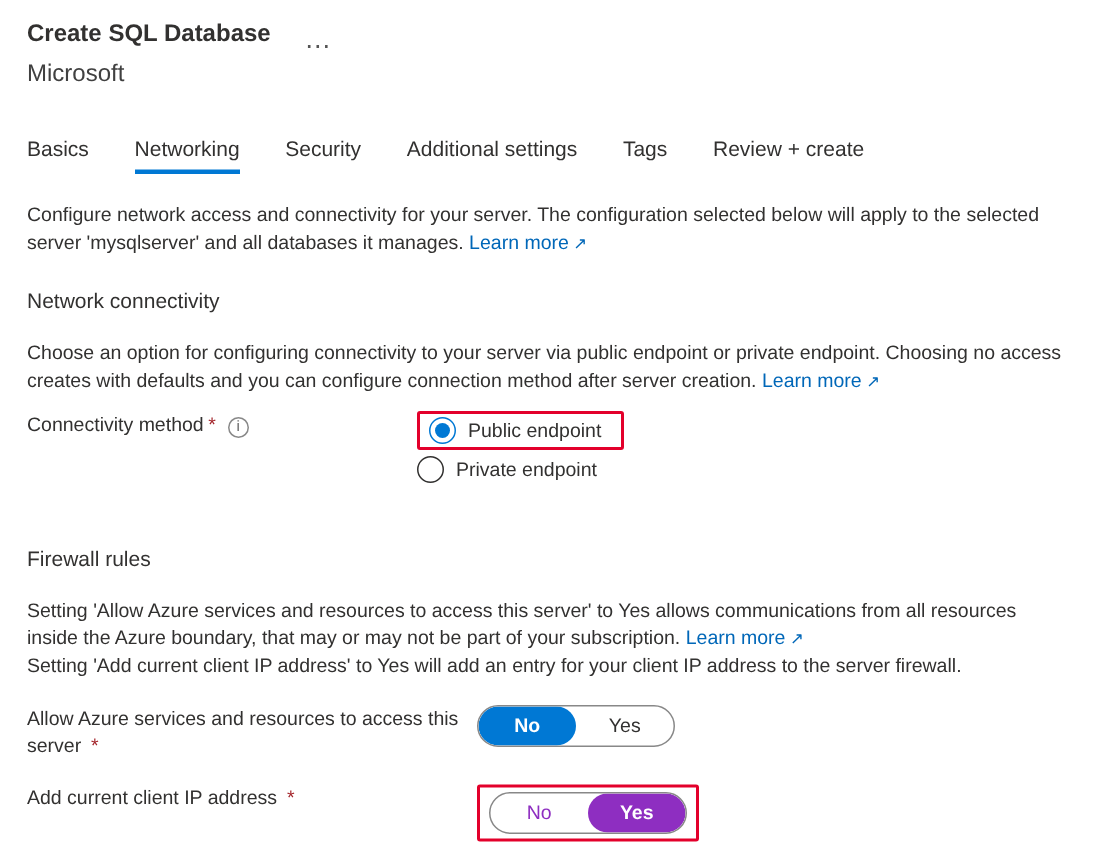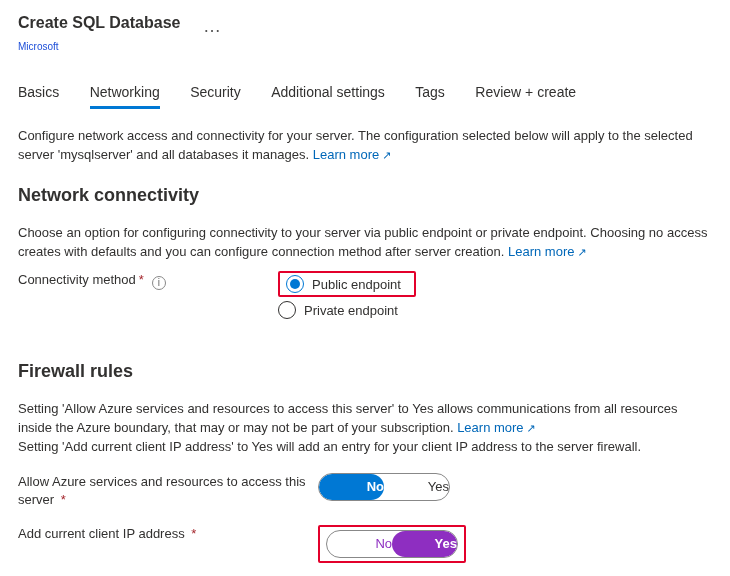--- a/index.html
+++ b/index.html
@@ -1,39 +1,39 @@
 <!DOCTYPE html>
 <html><head>
 <meta charset="utf-8">
 <style>
   html,body{margin:0;padding:0;font-family:"Segoe UI",Arial,sans-serif;color:#323130;background:#fff;width:730px}
   .page{padding:14px 18px 24px 18px;box-sizing:border-box;width:730px}
   h1{font-size:16px;font-weight:600;margin:0 0 2px 0;display:inline-block}
   .ellipsis{display:inline-block;margin-left:18px;color:#555;font-size:18px;vertical-align:top;line-height:25px}
-  .subtitle{font-size:10px;color:#1d4ed8;margin-top:2px}
+  .subtitle{font-size:16px;color:#404040;margin-top:2px}
   .tabs{margin-top:26px;border-bottom:0px solid #e1dfdd}
   .tab{display:inline-block;font-size:14px;color:#323130;margin-right:26px;padding:6px 0;cursor:pointer}
   .tab.active{color:#323130;font-weight:400;border-bottom:3px solid #0078d4}
   .desc{font-size:13px;color:#323130;margin-top:18px;line-height:1.45;max-width:700px}
   a.link{color:#0067b8;text-decoration:none}
   .ext{font-size:11px;margin-left:3px;vertical-align:baseline}
-  h3{font-size:18px;font-weight:700;margin:20px 0 8px 0}
+  h3{font-size:14px;font-weight:400;margin:20px 0 8px 0}
   .fieldrow{display:flex;align-items:flex-start;margin-top:10px;font-size:13px}
   .fieldlabel{width:260px;flex:none;display:flex;align-items:flex-end;line-height:1.4}
   .req{color:#a4262c;margin-left:3px}
   .info{width:14px;height:14px;border:1px solid #888;border-radius:50%;display:inline-flex;align-items:center;justify-content:center;font-size:10px;color:#666;margin-left:8px;cursor:default;box-sizing:border-box}
   .radios{flex:1}
   .radio{display:flex;align-items:center;margin:4px 0;cursor:pointer}
   .radio .circle{width:18px;height:18px;border:1px solid #323130;border-radius:50%;margin-right:8px;display:flex;align-items:center;justify-content:center;box-sizing:border-box}
   .radio.sel .circle{border:1px solid #0078d4}
   .radio.sel .dot{width:10px;height:10px;border-radius:50%;background:#0078d4}
   .highlight{border:2px solid #e3002b;border-radius:2px;padding:2px 6px;box-sizing:border-box}
   .hl-radio{display:inline-flex;align-items:center;width:138px}
   .toggle{display:inline-flex;align-items:center;border:1px solid #888;border-radius:18px;width:130px;height:26px;overflow:hidden;font-size:13px}
-  .toggle .opt{flex:1;text-align:right;line-height:26px;cursor:pointer}
+  .toggle .opt{flex:1;text-align:center;line-height:26px;cursor:pointer}
   .toggle .opt.sel-blue{background:#0078d4;color:#fff;border-radius:18px;font-weight:600}
   .toggle .opt.sel-purple{background:#8e2ec1;color:#fff;border-radius:18px;font-weight:600}
   .toggle-wrap{display:inline-block}
 </style>
 </head>
 <body>
 
 <div class="page">
 
   <div>

